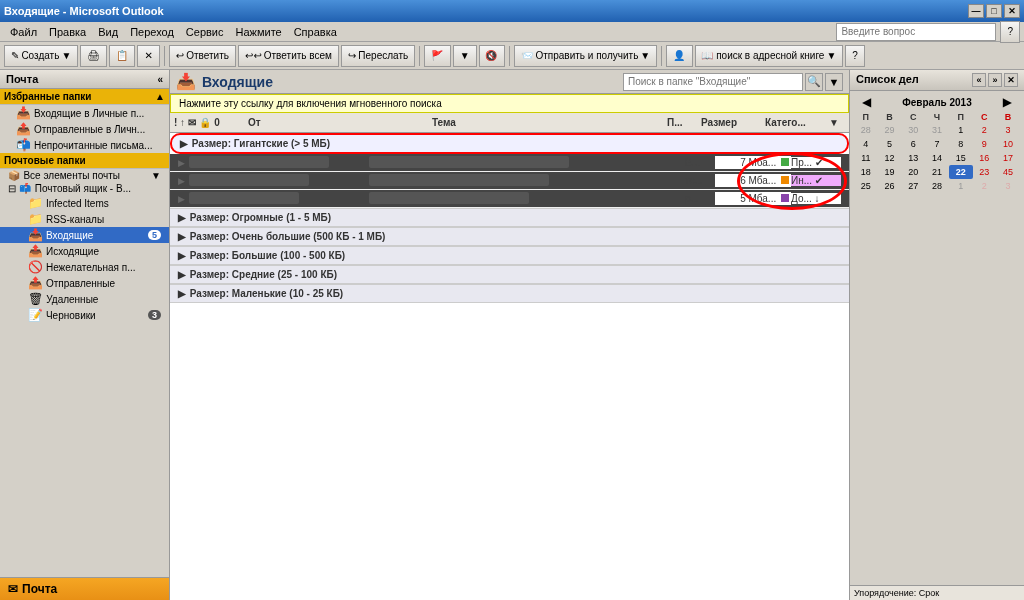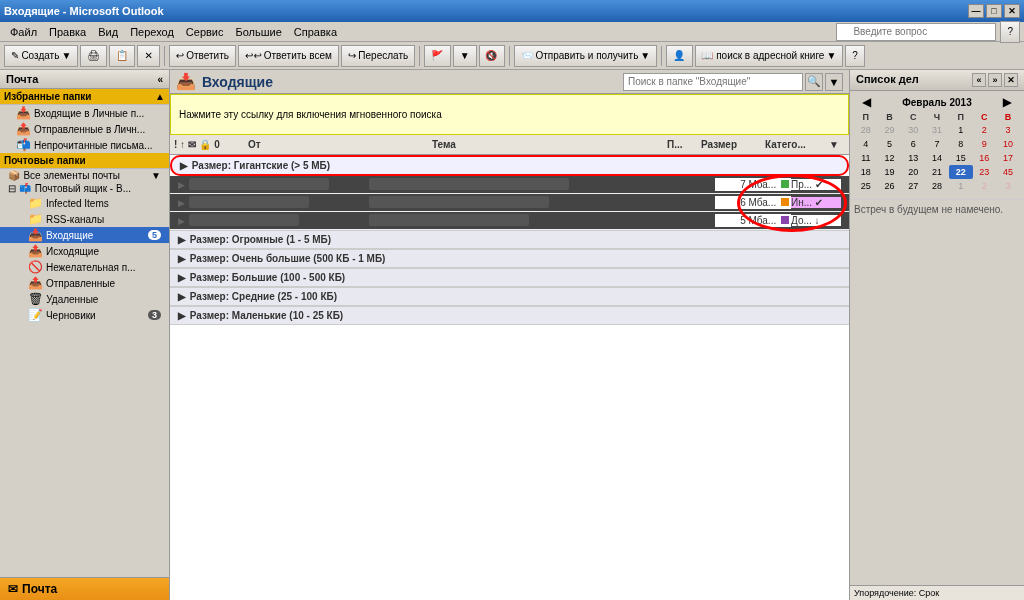--- a/index.html
+++ b/index.html
@@ -65,21 +65,21 @@
     .tb-separator { width: 1px; height: 20px; background: #999; margin: 0 2px; }
 
     
     .search-box-right {
       margin-left: auto;
       display: flex; align-items: center; gap: 4px;
     }
     .search-input {
       width: 160px; height: 18px;
       border: 1px solid #999;
-      padding: 0 16px;
+      padding: 0 4px;
       font-size: 10px;
     }
 
     
     .main-layout {
       display: flex;
       height: calc(600px - 22px - 20px - 28px);
     }
 
     
@@ -172,21 +172,21 @@
       font-size: 10px;
     }
     .search-btn {
       height: 18px; width: 18px;
       background: #d4d0c8; border: 1px solid #999;
       cursor: pointer; display: flex; align-items: center; justify-content: center;
     }
     .instant-search-bar {
       background: #ffffcc;
       border: 1px solid #cccc00;
-      padding: 14px 8px;
+      padding: 3px 8px;
       font-size: 10px;
       cursor: pointer;
     }
     .column-headers {
       background: #e8e4dc;
       border-bottom: 1px solid #999;
       display: flex; align-items: center;
       height: 20px;
       padding: 0 4px;
       gap: 4px;
@@ -333,21 +333,21 @@
     <div class="title-bar-btn">✕</div>
   </div>
 </div>
 
 <div class="menu-bar">
   <span class="menu-item">Файл</span>
   <span class="menu-item">Правка</span>
   <span class="menu-item">Вид</span>
   <span class="menu-item">Переход</span>
   <span class="menu-item">Сервис</span>
-  <span class="menu-item">Большие</span>
+  <span class="menu-item">Нажмите</span>
   <span class="menu-item">Справка</span>
   <div class="search-box-right">
     <input type="text" class="search-input" placeholder="Введите вопрос" style="">
     <div class="tb-btn">?</div>
   </div>
 </div>
 
 <div class="toolbar">
   <div class="tb-btn">
     <span>✎</span>
@@ -677,20 +677,19 @@
                 <td>27</td>
                 <td>28</td>
                 <td class="other-month">1</td>
                 <td class="other-month" style="color: rgb(221, 170, 170);">2</td>
                 <td class="other-month" style="color: rgb(221, 170, 170);">3</td>
               </tr>
             </tbody>
         </table>
       </div>
 
-      <div class="meeting-note">Встреч в будущем не намечено.</div>
 
       <div class="ordering-bar">
         <span>Упорядочение: Срок</span>
       </div>
     </div>
   </div>
 </div>
 
 </body></html>

